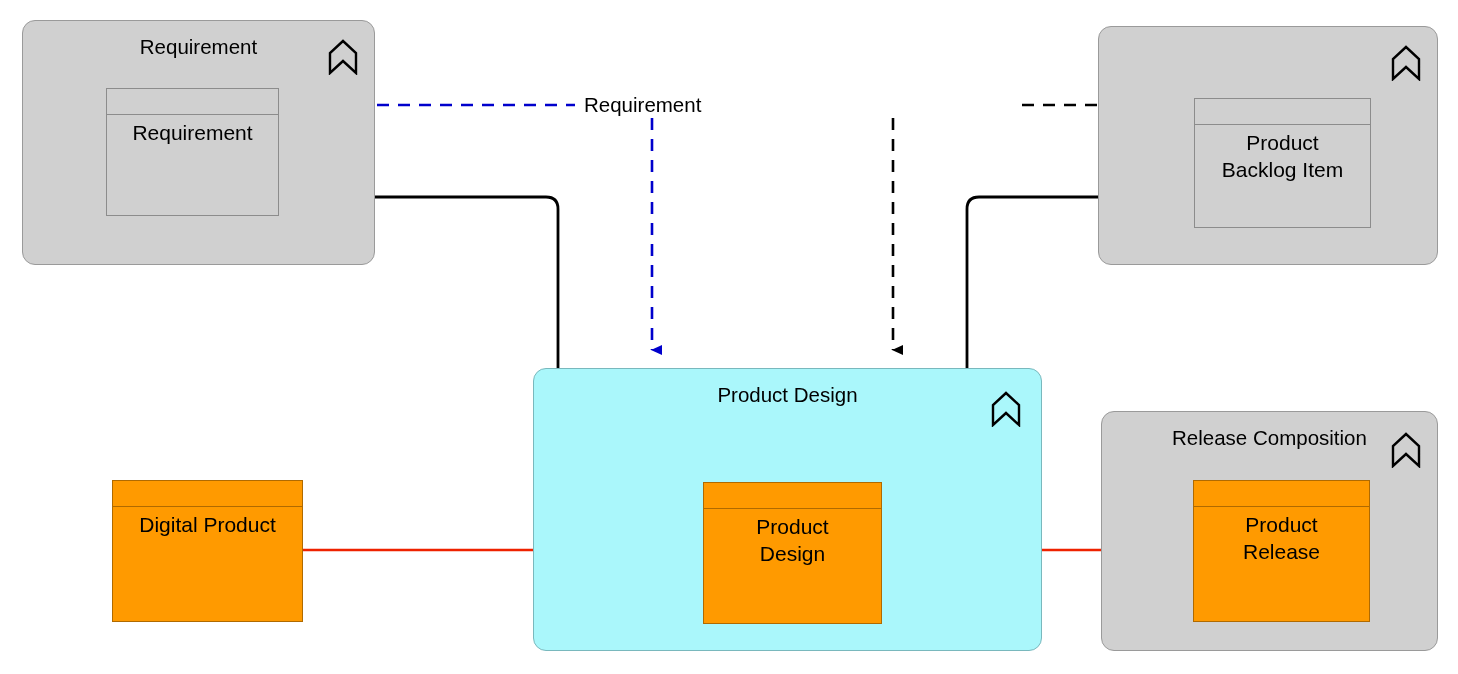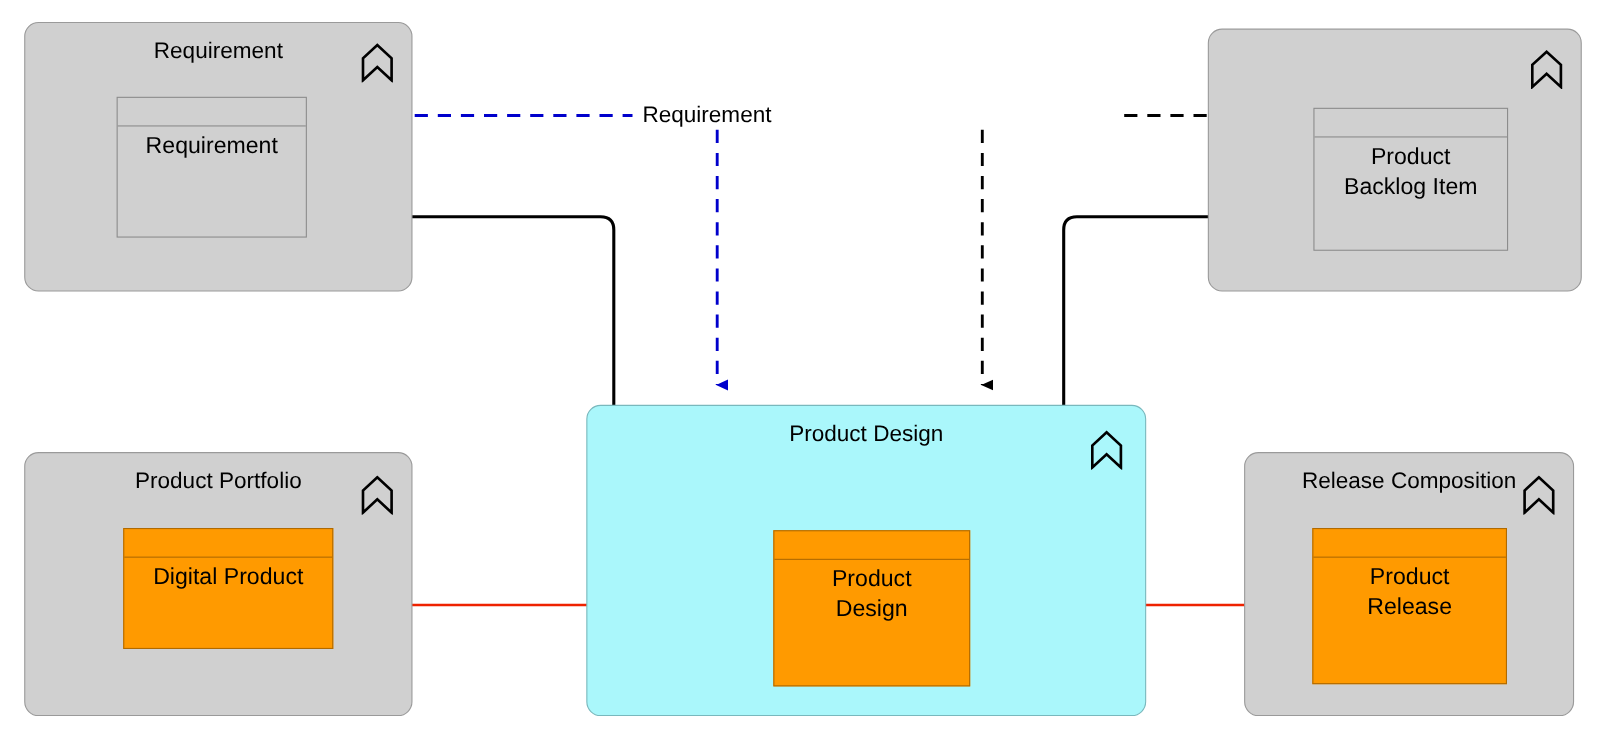--- a/index.html
+++ b/index.html
@@ -117,36 +117,28 @@
     </span>
   </div>
   <div class="elembox orange" style="left:703px;top:482px;width:179px;height:142px;">
     <div class="hdr"></div>
     <div class="body">
       <span style="white-space:pre-line;">Product
 Design</span>
     </div>
   </div>
 
-  <div class="package grey" style="left:22px;top:411px;width:353px;height:240px;">
-    <div class="pkg-title">Product Portfolio</div>
-    <span class="pkg-icon" style="right:16px;top:20px;">
-      <svg viewBox="0 0 30 36" width="30" height="36">
-        <path d="M2,34 L2,14 L15,2 L28,14 L28,34 L15,22 Z" fill="none" stroke="#000" stroke-width="2.4" stroke-linejoin="miter"></path>
-      </svg>
-    </span>
-  </div>
-  <div class="elembox orange" style="left:112px;top:480px;width:191px;height:110px;">
+  <div class="elembox orange" style="left:112px;top:480px;width:191px;height:142px;">
     <div class="hdr"></div>
     <div class="body">
       <span>Digital Product</span>
     </div>
   </div>
 
-  <div class="package grey" style="left:1131px;top:411px;width:300px;height:240px;">
+  <div class="package grey" style="left:1101px;top:411px;width:337px;height:240px;">
     <div class="pkg-title">Release Composition</div>
     <span class="pkg-icon" style="right:16px;top:20px;">
       <svg viewBox="0 0 30 36" width="30" height="36">
         <path d="M2,34 L2,14 L15,2 L28,14 L28,34 L15,22 Z" fill="none" stroke="#000" stroke-width="2.4" stroke-linejoin="miter"></path>
       </svg>
     </span>
   </div>
   <div class="elembox orange" style="left:1193px;top:480px;width:177px;height:142px;">
     <div class="hdr"></div>
     <div class="body">

